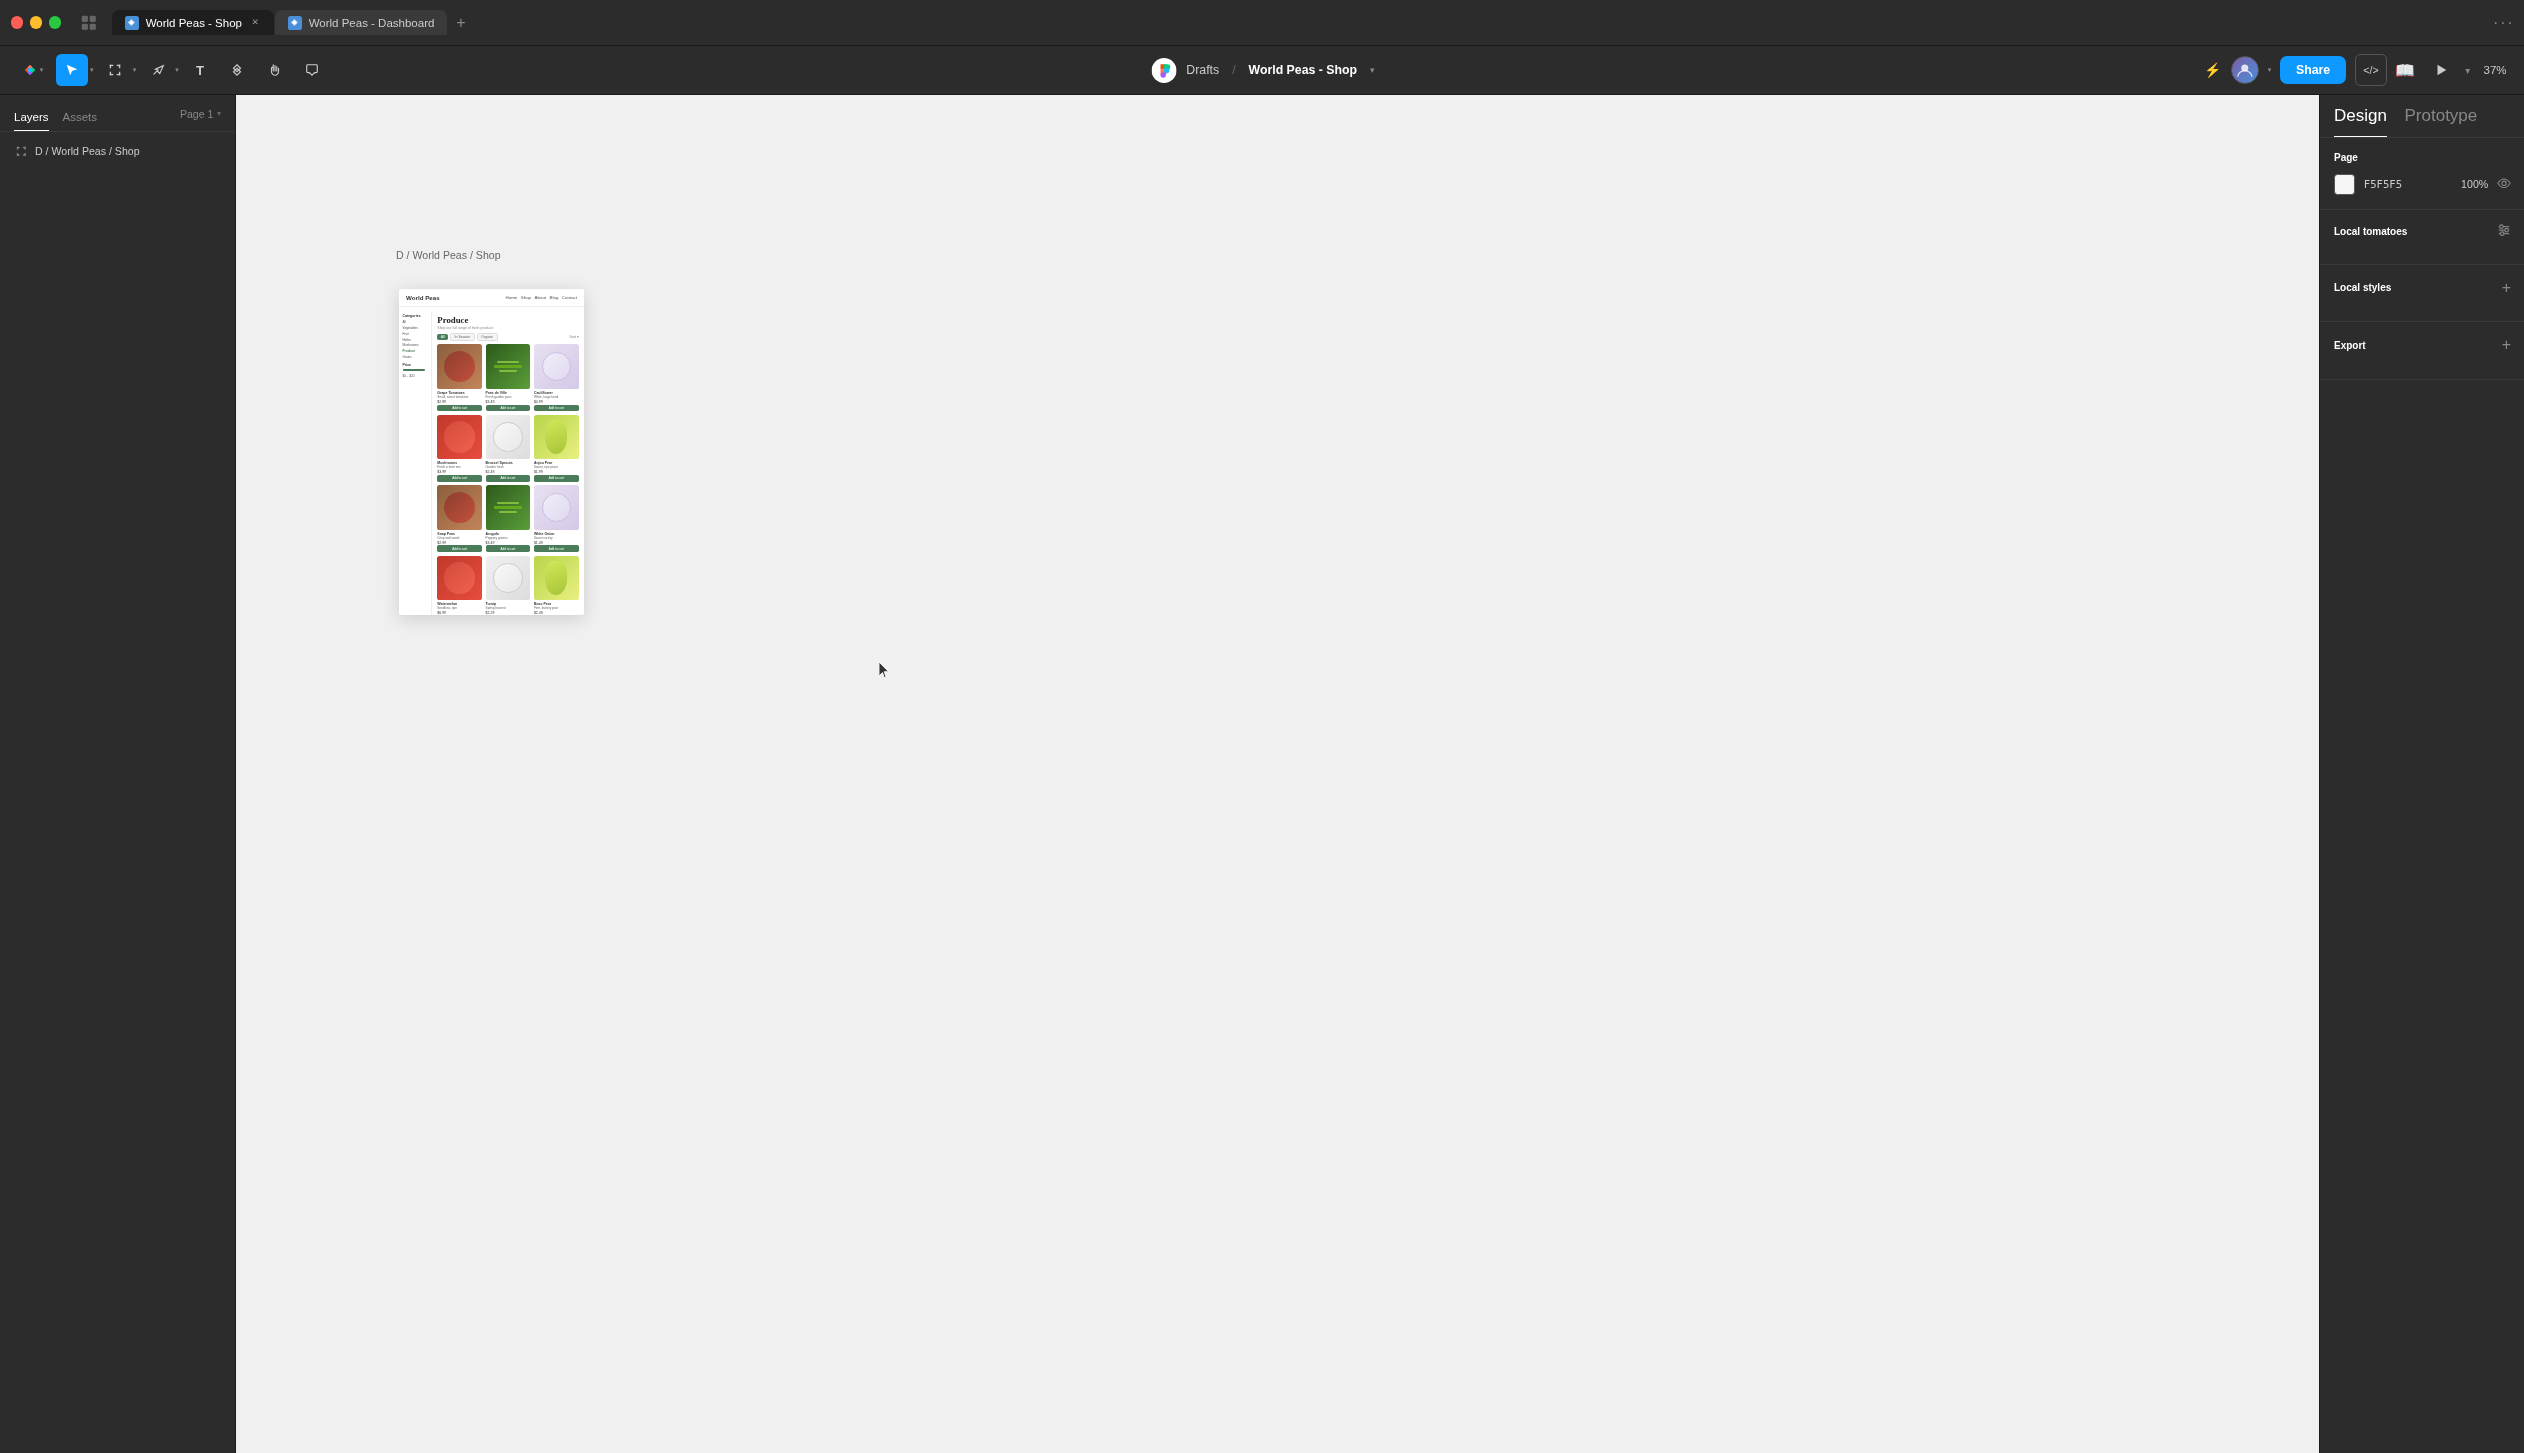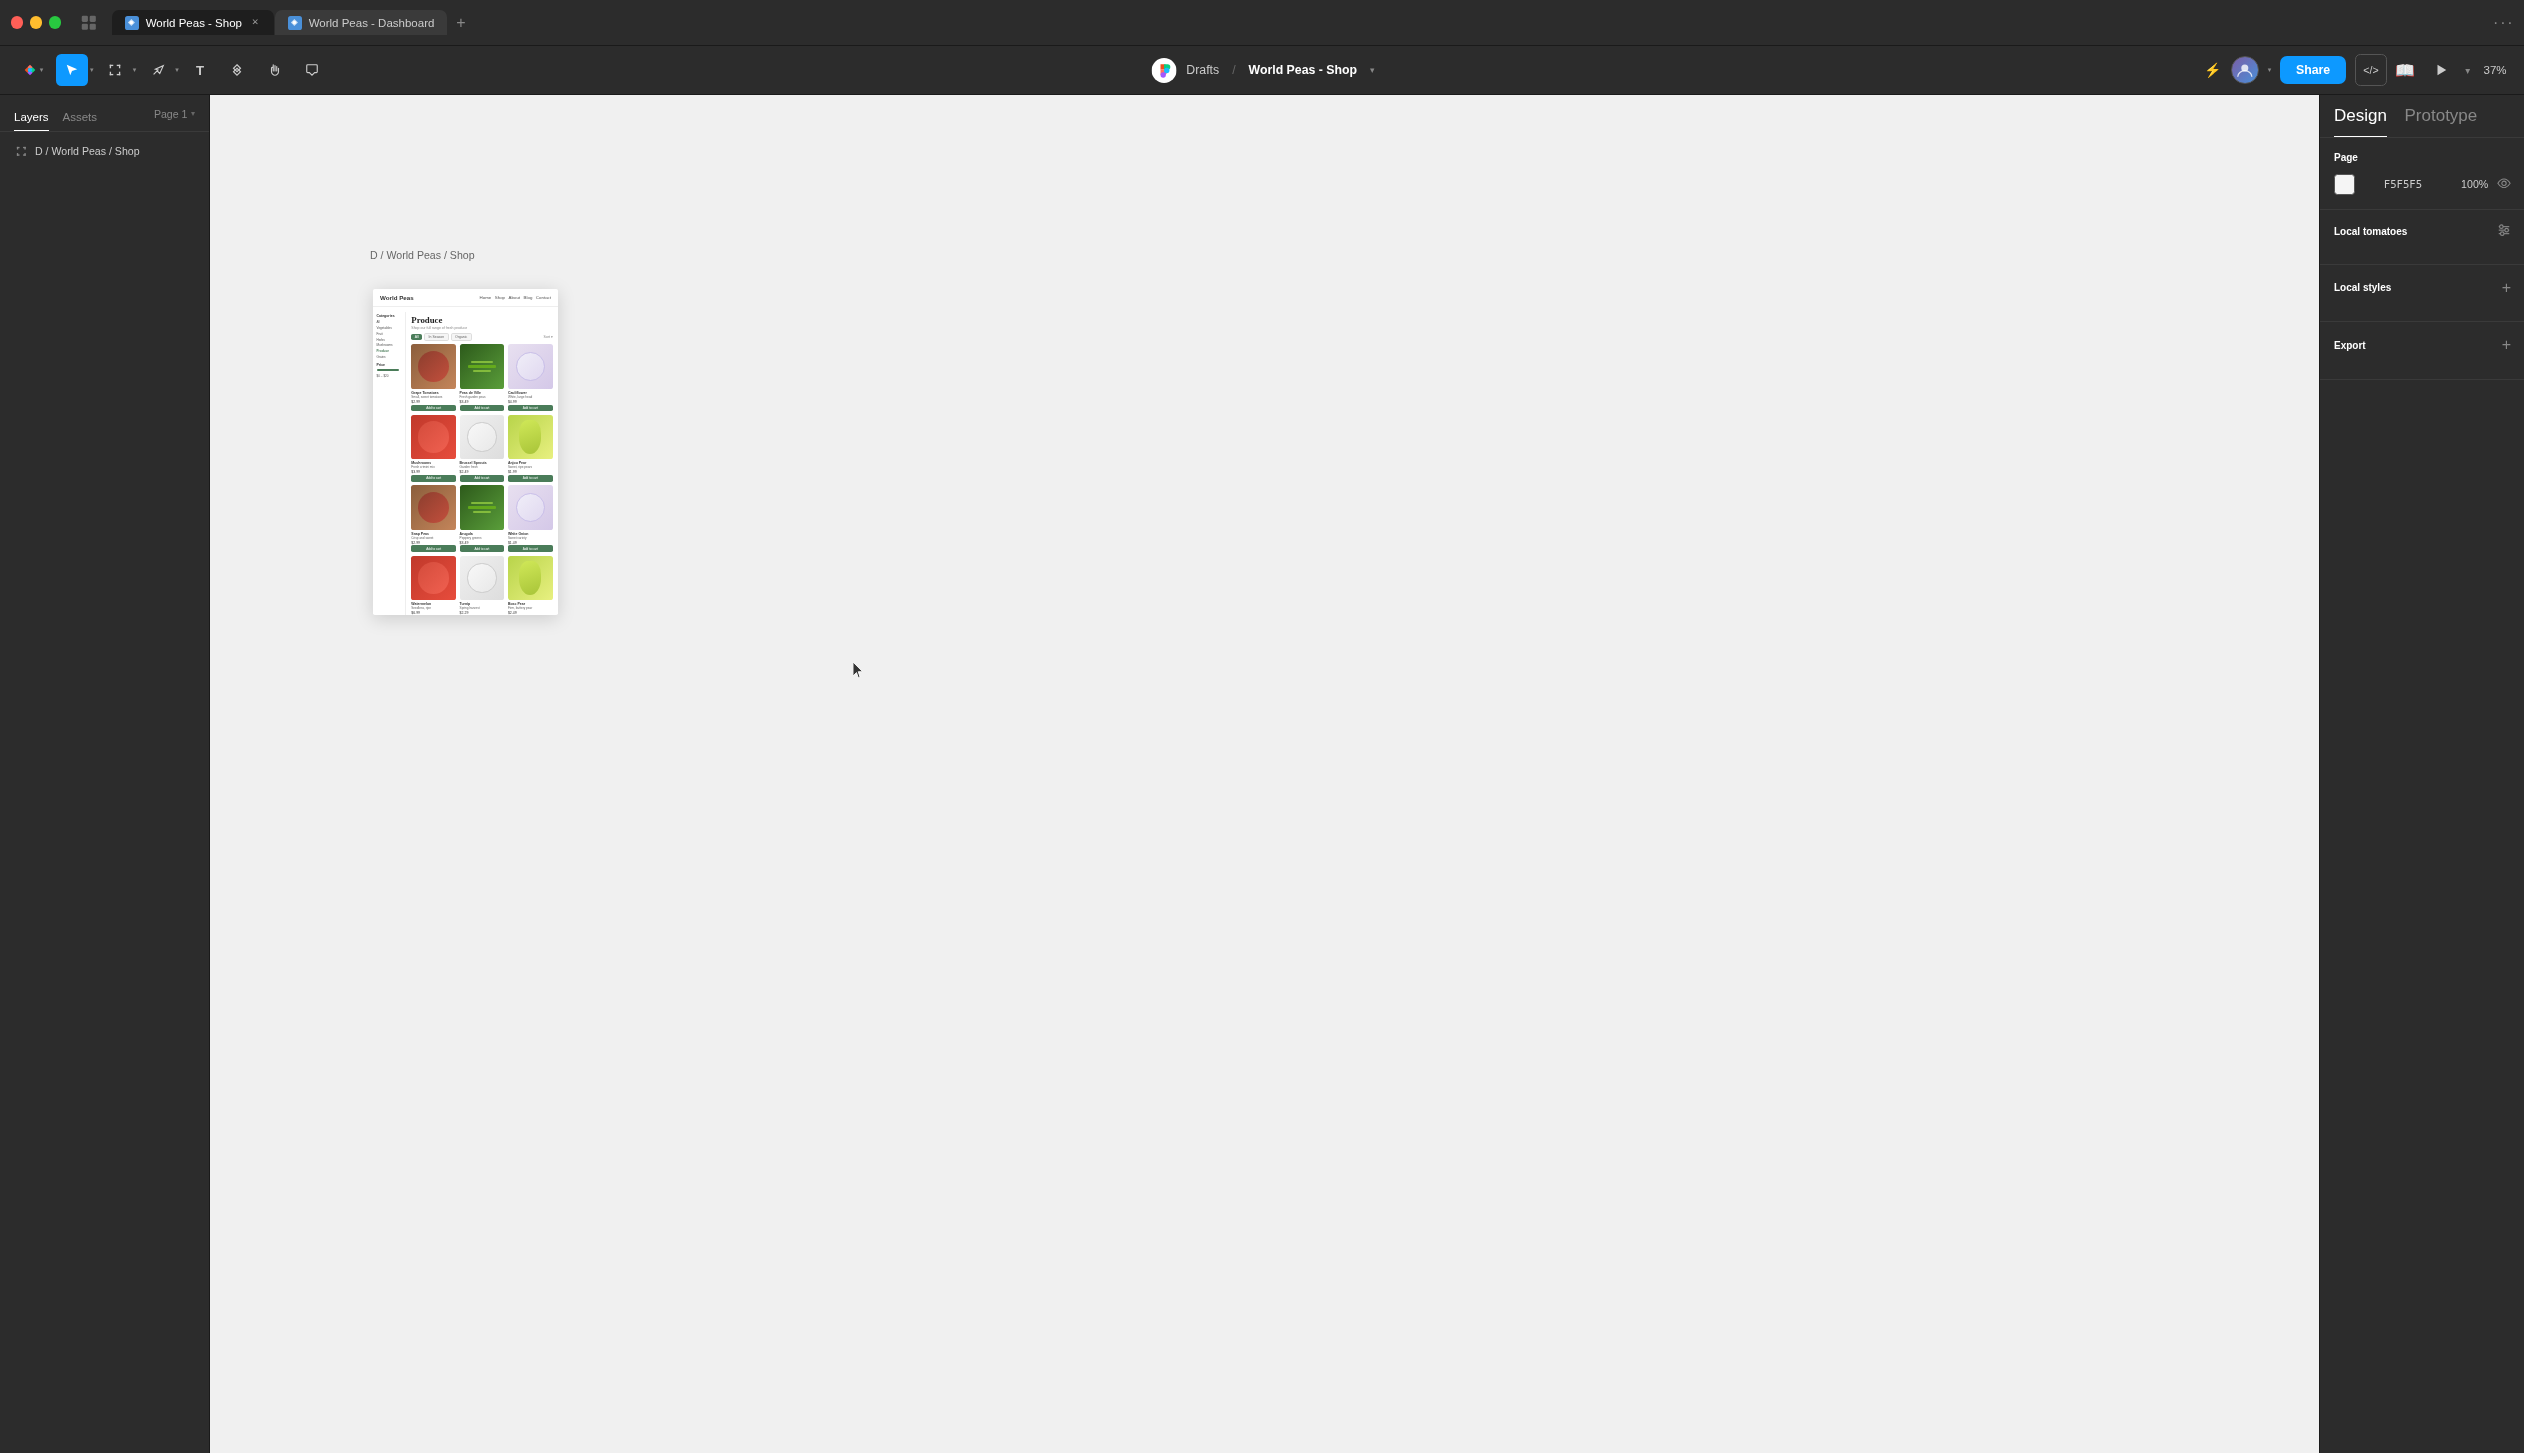--- a/index.html
+++ b/index.html
@@ -229,21 +229,21 @@
     }
 
     
     .main-layout {
       display: flex;
       height: calc(1454px - 95px);
     }
 
     
     .left-sidebar {
-      width: 210px;
+      width: 236px;
       background: #2c2c2c;
       border-right: 0.9px solid #1a1a1a;
       display: flex;
       flex-direction: column;
     }
     .sidebar-tabs {
       display: flex;
       padding: 8.8px 14px 0;
       gap: 14px;
       border-bottom: 0.9px solid #3a3a3a;
@@ -379,21 +379,20 @@
     .color-swatch {
       width: 21px; height: 21px;
       border-radius: 3.5px;
       border: 0.9px solid #555;
       cursor: pointer;
     }
     .color-value {
       font-size: 10.6px;
       color: #ccc;
       font-family: monospace;
-      margin-left: 20px;
     }
     .opacity-value {
       font-size: 10.6px;
       color: #ccc;
       margin-left: auto;
     }
     .panel-add-icon {
       color: #888;
       font-size: 16px;
       cursor: pointer;

